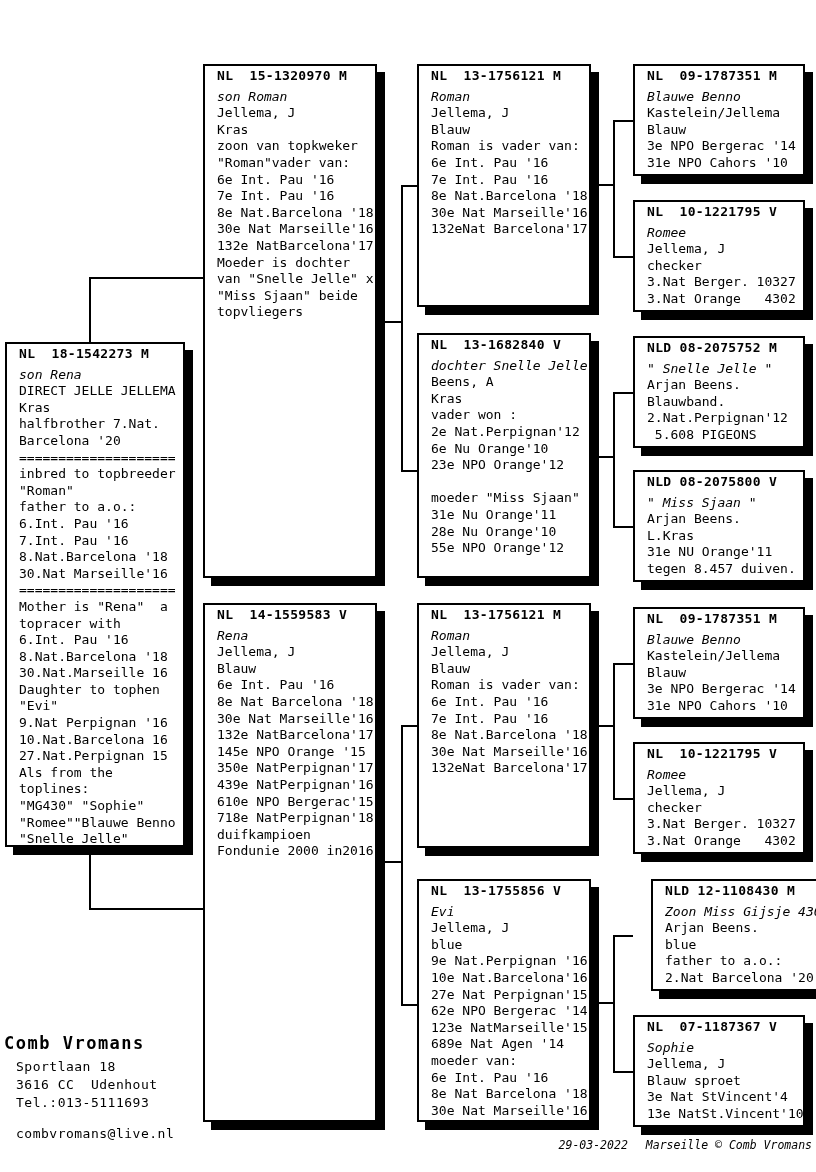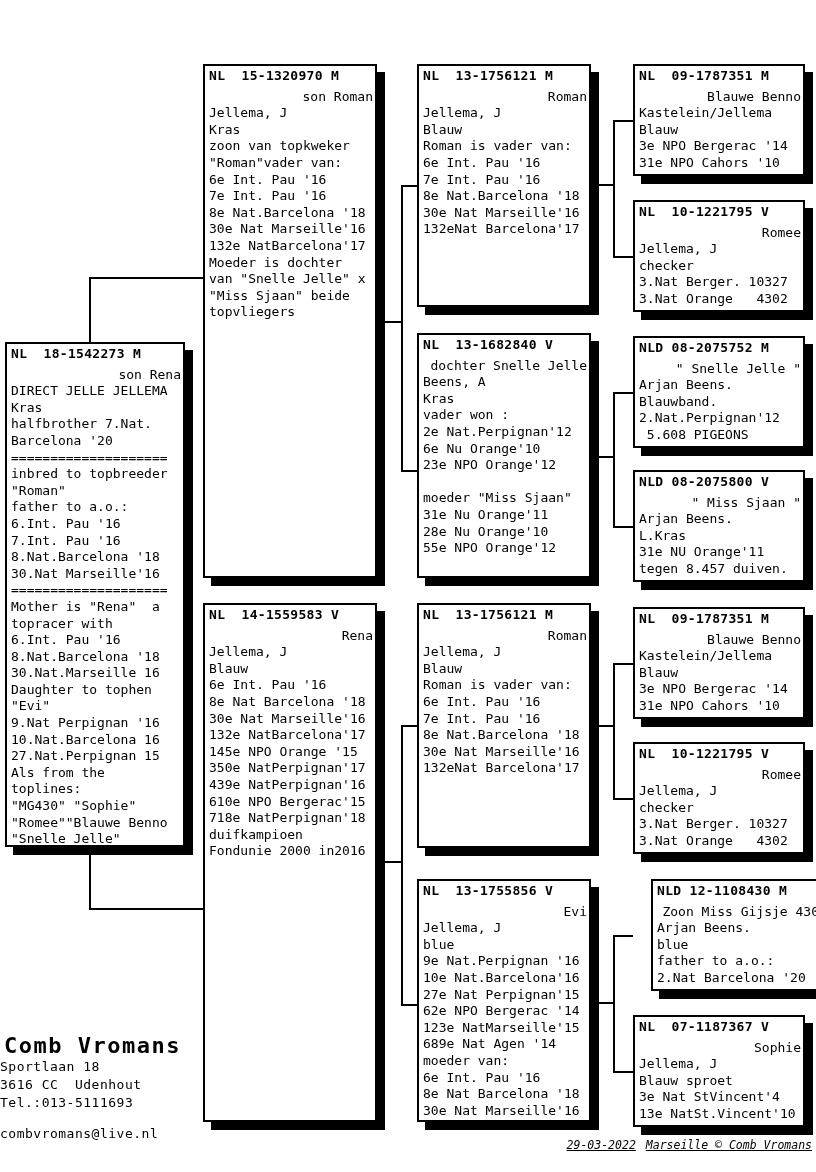--- a/index.html
+++ b/index.html
@@ -8,36 +8,36 @@
     font-family:"DejaVu Sans Mono","Liberation Mono",monospace;overflow:hidden;
   }
   .title{
     position:absolute;top:6px;left:0;width:100%;text-align:center;
     font-family:"Liberation Sans","DejaVu Sans",sans-serif;
     font-size:20px;white-space:pre;color:#000;
   }
   .box{
     position:absolute;background:#fff;border:2px solid #000;
     box-shadow:8px 8px 0 0 #000;box-sizing:border-box;
-    padding:2px 2px 0 4px;font-size:13px;line-height:16.6px;white-space:pre;
+    padding:2px 2px 0 12px;font-size:13px;line-height:16.6px;white-space:pre;
   }
   .ring{font-weight:bold;margin-bottom:4px;letter-spacing:.3px;}
-  .pname{text-align:right;}
+  .pname{font-style:italic;}
   .bline{}
   .cl{position:absolute;background:#000;}
   .owner{
     position:absolute;left:4px;top:1033px;font-weight:bold;
-    font-size:22px;letter-spacing:1.5px;white-space:pre;
+    font-size:17px;letter-spacing:1.5px;white-space:pre;
   }
-  .addr{position:absolute;left:0;font-size:13px;letter-spacing:.5px;white-space:pre;}
+  .addr{position:absolute;left:16px;font-size:13px;letter-spacing:.5px;white-space:pre;}
   .credit{
     position:absolute;right:4px;top:1138px;font-style:italic;
     font-size:11.5px;white-space:pre;
   }
-  .credit span{margin-left:10px;text-decoration:underline;}
+  .credit span{margin-left:18px;}
 </style>
 </head>
 <body>
 
 <div class="page">
 
 
   <div class="box" style="left:5px;top:342px;width:180px;height:505px"><div class="ring">NL  18-1542273 M</div><div class="pname">son Rena</div><div class="bline">DIRECT JELLE JELLEMA</div><div class="bline">Kras</div><div class="bline">halfbrother 7.Nat.</div><div class="bline">Barcelona '20</div><div class="bline">====================</div><div class="bline">inbred to topbreeder</div><div class="bline">"Roman"</div><div class="bline">father to a.o.:</div><div class="bline">6.Int. Pau '16</div><div class="bline">7.Int. Pau '16</div><div class="bline">8.Nat.Barcelona '18</div><div class="bline">30.Nat Marseille'16</div><div class="bline">====================</div><div class="bline">Mother is "Rena"  a</div><div class="bline">topracer with</div><div class="bline">6.Int. Pau '16</div><div class="bline">8.Nat.Barcelona '18</div><div class="bline">30.Nat.Marseille 16</div><div class="bline">Daughter to tophen</div><div class="bline">"Evi"</div><div class="bline">9.Nat Perpignan '16</div><div class="bline">10.Nat.Barcelona 16</div><div class="bline">27.Nat.Perpignan 15</div><div class="bline">Als from the</div><div class="bline">toplines:</div><div class="bline">"MG430" "Sophie"</div><div class="bline">"Romee""Blauwe Benno</div><div class="bline">"Snelle Jelle"</div></div>
   <div class="box" style="left:203px;top:64px;width:174px;height:514px"><div class="ring">NL  15-1320970 M</div><div class="pname">son Roman</div><div class="bline">Jellema, J</div><div class="bline">Kras</div><div class="bline">zoon van topkweker</div><div class="bline">"Roman"vader van:</div><div class="bline">6e Int. Pau '16</div><div class="bline">7e Int. Pau '16</div><div class="bline">8e Nat.Barcelona '18</div><div class="bline">30e Nat Marseille'16</div><div class="bline">132e NatBarcelona'17</div><div class="bline">Moeder is dochter</div><div class="bline">van "Snelle Jelle" x</div><div class="bline">"Miss Sjaan" beide</div><div class="bline">topvliegers</div></div>
   <div class="box" style="left:203px;top:603px;width:174px;height:519px"><div class="ring">NL  14-1559583 V</div><div class="pname">Rena</div><div class="bline">Jellema, J</div><div class="bline">Blauw</div><div class="bline">6e Int. Pau '16</div><div class="bline">8e Nat Barcelona '18</div><div class="bline">30e Nat Marseille'16</div><div class="bline">132e NatBarcelona'17</div><div class="bline">145e NPO Orange '15</div><div class="bline">350e NatPerpignan'17</div><div class="bline">439e NatPerpignan'16</div><div class="bline">610e NPO Bergerac'15</div><div class="bline">718e NatPerpignan'18</div><div class="bline">duifkampioen</div><div class="bline">Fondunie 2000 in2016</div></div>

